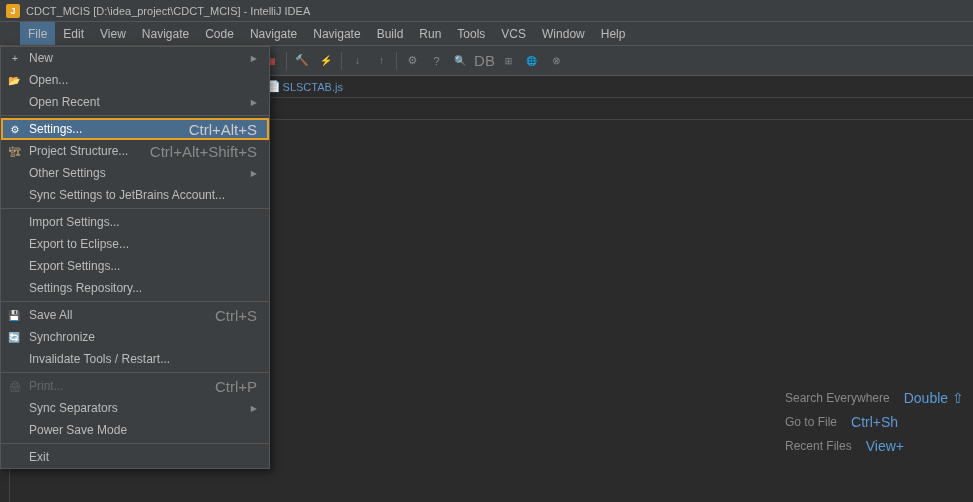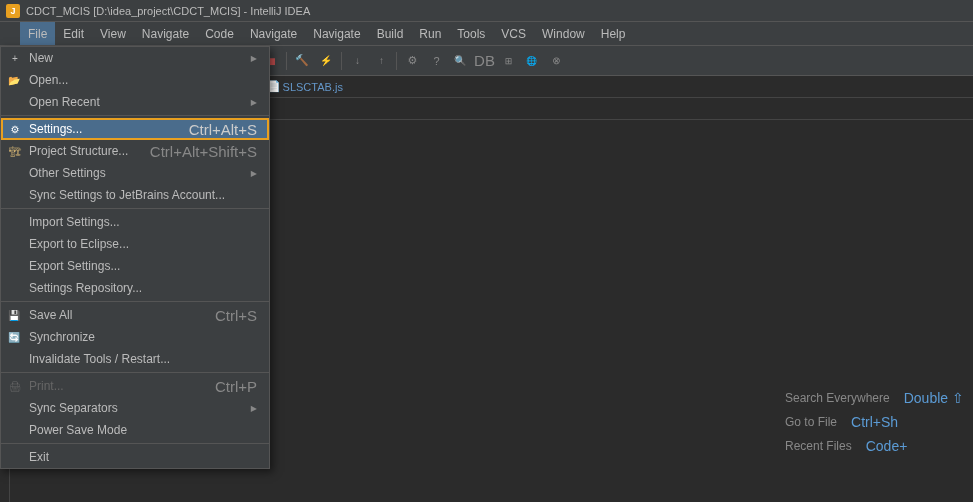--- a/index.html
+++ b/index.html
@@ -334,21 +334,21 @@
       <div class="hint-row">
         <span class="hint-label">Search Everywhere</span>
         <span class="hint-shortcut">Double ⇧</span>
       </div>
       <div class="hint-row">
         <span class="hint-label">Go to File</span>
         <span class="hint-shortcut">Ctrl+Sh</span>
       </div>
       <div class="hint-row">
         <span class="hint-label">Recent Files</span>
-        <span class="hint-shortcut">Code+</span>
+        <span class="hint-shortcut">View+</span>
       </div>
     </div>
   </div>
 </div>
 
 <div id="file-menu-dropdown">
 
   <div class="dropdown-item submenu-arrow">
     <span class="item-icon">+</span>
     <span>New</span>

